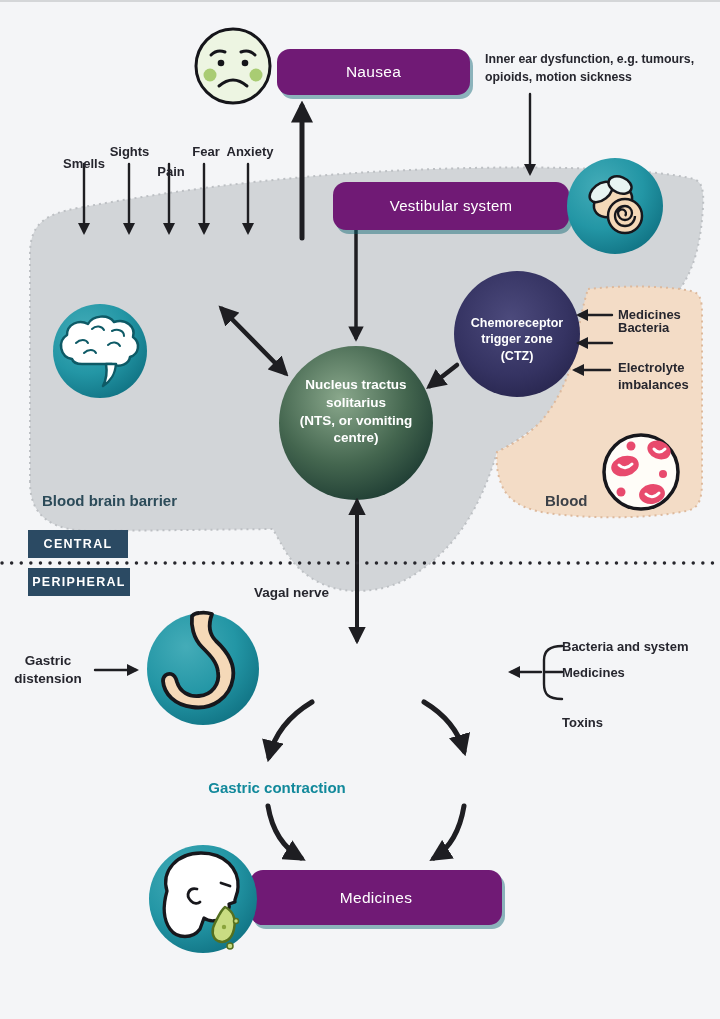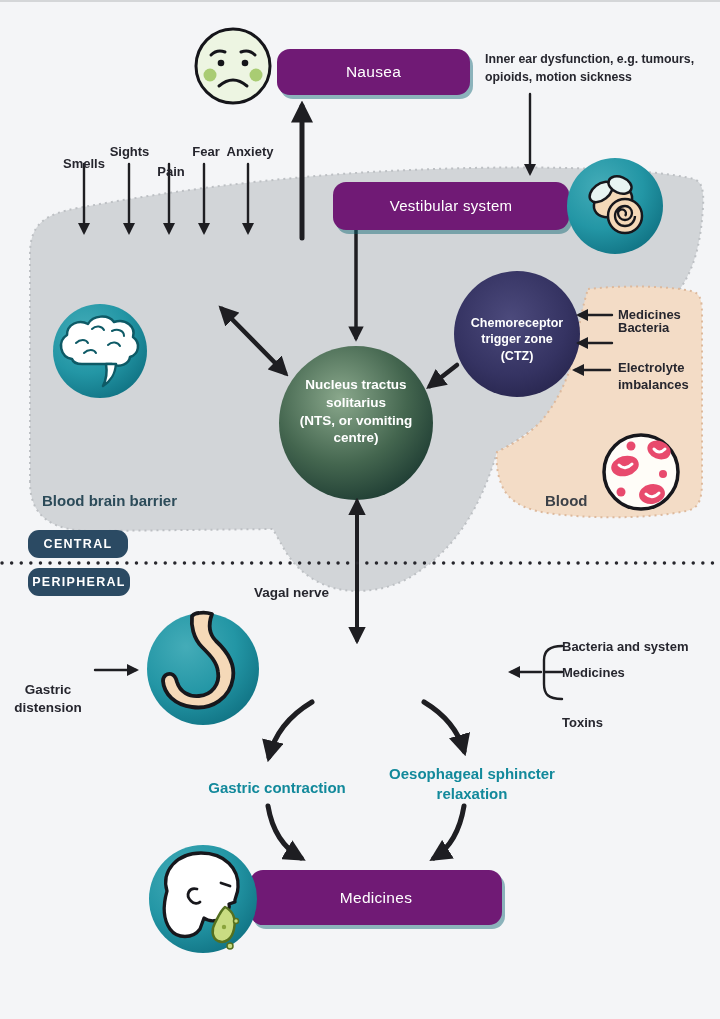--- a/index.html
+++ b/index.html
@@ -7,21 +7,21 @@
   .canvas{position:relative;width:720px;height:1019px;background:#f4f5f7;overflow:hidden;border-top:2px solid #d4d6d8;}
   svg.layer{position:absolute;left:0;top:0;width:720px;height:1019px;}
   .bg{z-index:1;}
   .fg{z-index:3;}
   .lbl{position:absolute;z-index:2;font-weight:700;color:#26262e;font-size:13px;line-height:1.3;}
   .pre{white-space:pre-line;}
   .pill{position:absolute;z-index:2;background:#701a75;color:#fff;display:flex;align-items:center;justify-content:center;
         text-align:center;border-radius:13px;font-weight:400;letter-spacing:.3px;font-size:15px;line-height:1.25;
         box-shadow:3px 4px 0 rgba(11,100,114,.45);}
   .badge{position:absolute;z-index:2;background:#2b4a63;color:#fff;display:flex;align-items:center;justify-content:center;
-        font-size:12.5px;letter-spacing:1.3px;font-weight:700;border-radius:11px;}
+        font-size:12.5px;letter-spacing:1.3px;font-weight:700;border-radius:0;}
   .circle-lbl{position:absolute;z-index:2;color:#fff;text-align:center;font-weight:700;}
   .teal-txt{color:#12899b;}
   .tr{text-align:center;}
   .tc{text-align:center;}
 </style>
 </head>
 <body>
 
 <div class="canvas">
 
@@ -140,31 +140,29 @@
 
   <div class="badge" style="left:28px;top:528px;width:100px;height:28px;">
     <span>CENTRAL</span>
   </div>
   <div class="badge" style="left:28px;top:566px;width:102px;height:28px;">
     <span>PERIPHERAL</span>
   </div>
 
   <div class="lbl tr" style="left:238px;top:582px;width:107px;font-size:13.5px;">Vagal nerve</div>
 
-  <div class="lbl pre tr" style="left:8px;top:650px;width:80px;font-size:13.5px;margin-top:29px;">Gastric
+  <div class="lbl pre tr" style="left:8px;top:650px;width:80px;font-size:13.5px;">Gastric
 distension</div>
 
 
   <div class="lbl" style="left:562px;top:637px;">Bacteria and system</div>
   <div class="lbl" style="left:562px;top:663px;">Medicines</div>
   <div class="lbl" style="left:562px;top:689px;margin-top:24px;">Toxins</div>
 
   <div class="lbl tc teal-txt" style="left:194px;top:776px;width:166px;font-size:15px;">Gastric contraction</div>
-  <div class="lbl tc pre teal-txt" style="left:383px;top:762px;width:178px;font-size:15px;">Oesophageal sphincter
-relaxation</div>
 
   <div class="pill" style="left:250px;top:868px;width:252px;height:55px;font-size:15.5px;">
     <span>Medicines</span>
   </div>
 
   <svg class="layer fg" viewBox="0 0 720 1019">
 
     <g transform="translate(233,64)">
       <circle r="37" fill="#edf5e2" stroke="#15151a" stroke-width="3"></circle>
       <g stroke="#15151a" stroke-width="3" stroke-linecap="round" fill="none">

